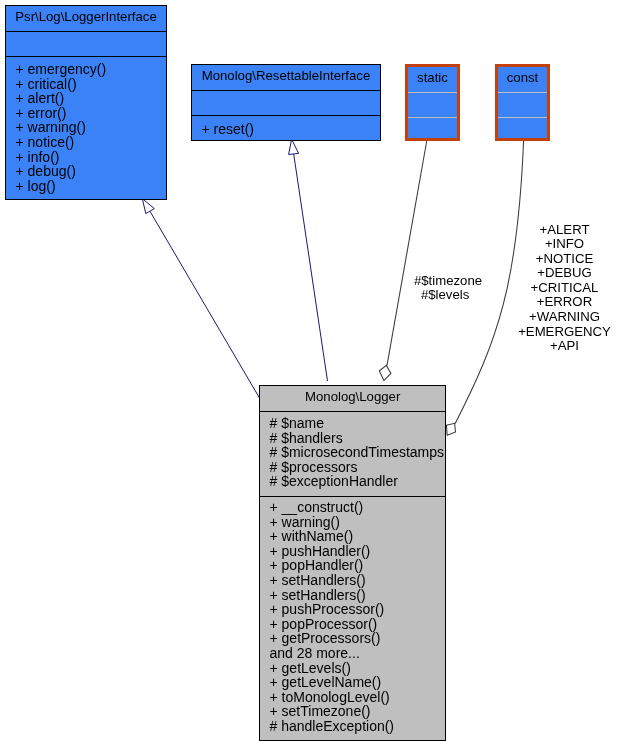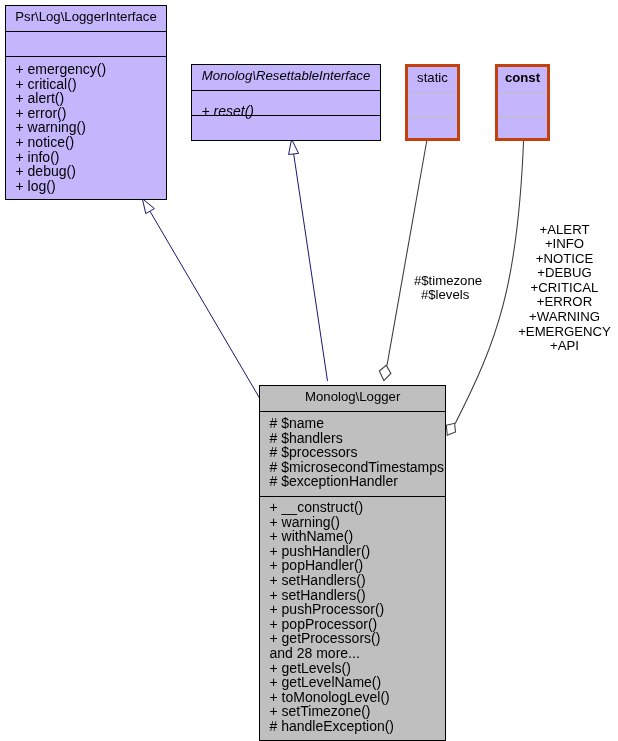--- a/index.html
+++ b/index.html
@@ -2,21 +2,21 @@
 <html><head>
 <meta charset="utf-8">
 <title>Monolog\Logger Class Diagram</title>
 <style>
   html,body{margin:0;padding:0;background:#fff;}
   body{width:618px;height:741px;position:relative;overflow:hidden;
        font-family:"Liberation Sans",sans-serif;color:#000;
        -webkit-font-smoothing:antialiased;}
   #stage{position:absolute;left:0;top:0;width:618px;height:741px;}
   svg.layer{position:absolute;left:0;top:0;width:618px;height:741px;overflow:visible;}
-  .node{position:absolute;box-sizing:border-box;background:#c4b5fd;}
+  .node{position:absolute;box-sizing:border-box;background:#3b82f6;}
   .node.dark{border:1px solid #000;}
   .node.grey{border:3px solid #c2410c;}
   .node.fill{background:#bfbfbf;}
   .sep{position:absolute;left:0;right:0;height:1px;background:#000;}
   .sep.grey{background:#c0c0c0;}
   .ttl{position:absolute;left:0;right:0;text-align:center;font-size:13.2px;line-height:14.6px;white-space:nowrap;}
   .rows{position:absolute;left:0;right:0;font-size:14px;line-height:14.6px;white-space:nowrap;}
   .rows div{padding-left:9.5px;}
   .elabel{position:absolute;font-size:13.2px;line-height:14.6px;white-space:nowrap;}
   .elabel div{text-align:center;}
@@ -55,49 +55,49 @@
       <div>+ alert()</div>
       <div>+ error()</div>
       <div>+ warning()</div>
       <div>+ notice()</div>
       <div>+ info()</div>
       <div>+ debug()</div>
       <div>+ log()</div>
     </div>
   </div>
 
-  <div class="node dark" style="left:191px;top:64px;width:190px;height:76.6px;font-style:italic;">
+  <div class="node dark" style="left:191px;top:64px;width:190px;height:76.6px;">
     <div class="ttl" style="top:4.4px;">Monolog\ResettableInterface</div>
     <div class="sep" style="top:25.2px;"></div>
     <div class="sep" style="top:50.4px;"></div>
-    <div class="rows" style="top:39px;">
+    <div class="rows" style="top:57px;">
       <div>+ reset()</div>
     </div>
   </div>
 
   <div class="node grey" style="left:405px;top:64px;width:55px;height:76.6px;">
     <div class="ttl" style="top:4.4px;">static</div>
     <div class="sep grey" style="top:25.2px;"></div>
     <div class="sep grey" style="top:50.4px;"></div>
   </div>
 
   <div class="node grey" style="left:495px;top:64px;width:55px;height:76.6px;">
-    <div class="ttl" style="top:4.4px;font-weight:bold;">const</div>
+    <div class="ttl" style="top:4.4px;">const</div>
     <div class="sep grey" style="top:25.2px;"></div>
     <div class="sep grey" style="top:50.4px;"></div>
   </div>
 
   <div class="node dark fill" style="left:259px;top:385px;width:187.3px;height:356px;">
     <div class="ttl" style="top:4.4px;">Monolog\Logger</div>
     <div class="sep" style="top:25px;"></div>
     <div class="rows" style="top:30px;">
       <div># $name</div>
       <div># $handlers</div>
+      <div># $microsecondTimestamps</div>
       <div># $processors</div>
-      <div># $microsecondTimestamps</div>
       <div># $exceptionHandler</div>
     </div>
     <div class="sep" style="top:109.8px;"></div>
     <div class="rows" style="top:114px;">
       <div>+ __construct()</div>
       <div>+ warning()</div>
       <div>+ withName()</div>
       <div>+ pushHandler()</div>
       <div>+ popHandler()</div>
       <div>+ setHandlers()</div>

